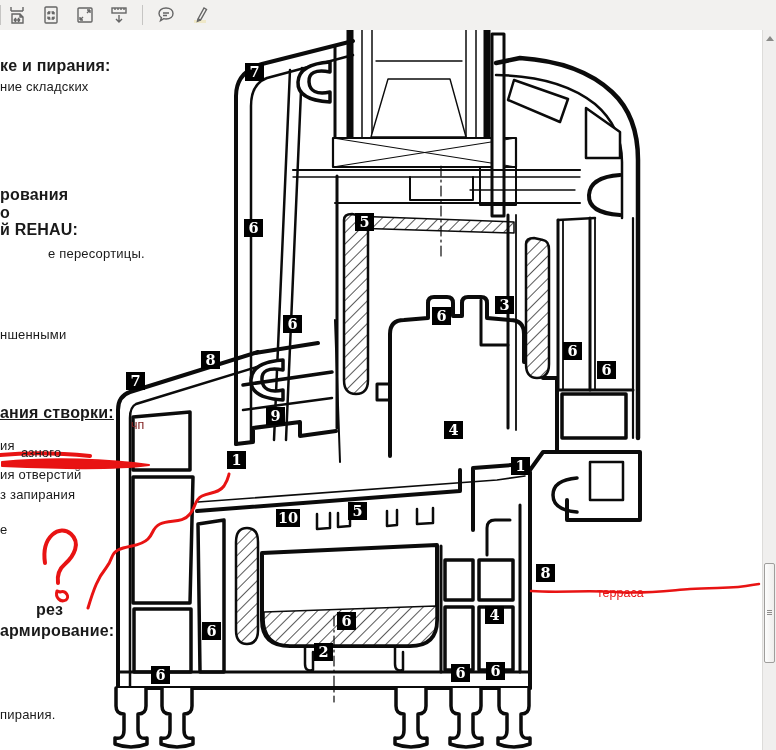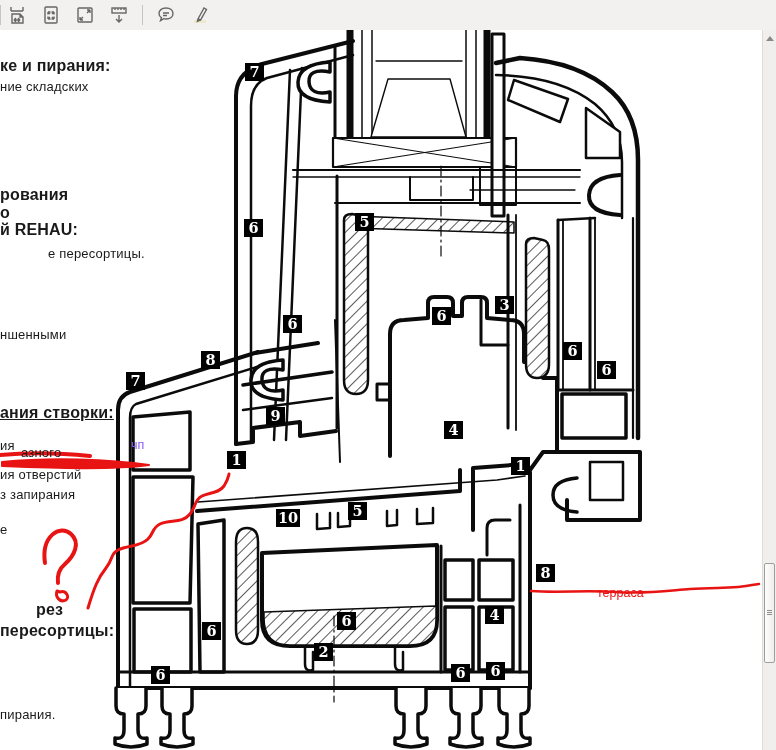--- a/index.html
+++ b/index.html
@@ -227,21 +227,21 @@
       <div class="txt b" style="left: 0px; top: 191px;">й REHAU:</div>
       <div class="txt" style="left: 0px; top: 216px; margin-left: 48px;">е пересортицы.</div>
       <div class="txt" style="left: 0px; top: 297px;">ншенными</div>
       <div class="txt b" style="left: 0px; top: 374px; text-decoration: underline;">ания створки:</div>
       <div class="txt" style="left: 0px; top: 408px;">ия</div>
       <div class="txt" style="left: 0px; top: 415px; padding-left: 21px;">азного</div>
       <div class="txt" style="left: 0px; top: 437px;">ия отверстий</div>
       <div class="txt" style="left: 0px; top: 457px;">з запирания</div>
       <div class="txt" style="left: 0px; top: 492px;">е</div>
       <div class="txt b" style="left: 16px; top: 571px; padding-left: 20px;">рез</div>
-      <div class="txt b" style="left: 0px; top: 592px;">пересортицы:</div>
+      <div class="txt b" style="left: 0px; top: 592px;">армирование:</div>
       <div class="txt" style="left: 0px; top: 677px;">пирания.</div>
     </div>
   <div id="labels">
       <div class="lbl" style="left: 245px; top: 33px;">7</div>
       <div class="lbl" style="left: 244px; top: 189px;">6</div>
       <div class="lbl" style="left: 355px; top: 183px;">5</div>
       <div class="lbl" style="left: 283px; top: 285px;">6</div>
       <div class="lbl" style="left: 432px; top: 277px;">6</div>
       <div class="lbl" style="left: 495px; top: 266px;">3</div>
       <div class="lbl" style="left: 201px; top: 321px;">8</div>
@@ -257,21 +257,21 @@
       <div class="lbl" style="left: 536px; top: 534px;">8</div>
       <div class="lbl" style="left: 485px; top: 576px;">4</div>
       <div class="lbl" style="left: 202px; top: 592px;">6</div>
       <div class="lbl" style="left: 337px; top: 582px;">6</div>
       <div class="lbl" style="left: 314px; top: 613px;">2</div>
       <div class="lbl" style="left: 151px; top: 636px;">6</div>
       <div class="lbl" style="left: 451px; top: 634px;">6</div>
       <div class="lbl" style="left: 486px; top: 632px;">6</div>
     </div>
   <div id="redtexts">
-      <div class="redtxt" style="left: 131px; top: 408px; color: #8b5cf6;">чп</div>
+      <div class="redtxt" style="left: 131px; top: 388px; color: #7f1d1d;">чп</div>
       <div class="redtxt" style="left: 597px; top: 556px; color: rgb(232, 19, 19);">терраса</div>
     </div>
 </div>
 
 <div class="scrollbar">
   <div class="sb-up"></div>
   <div class="sb-thumb">
     <div class="sb-grip"></div>
   </div>
 </div>

